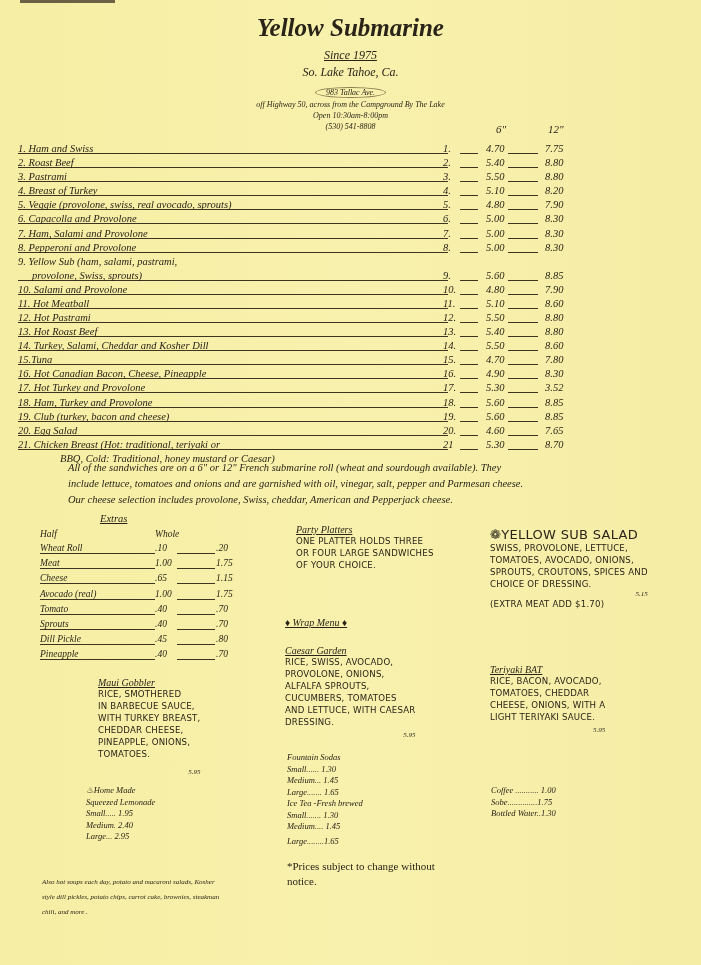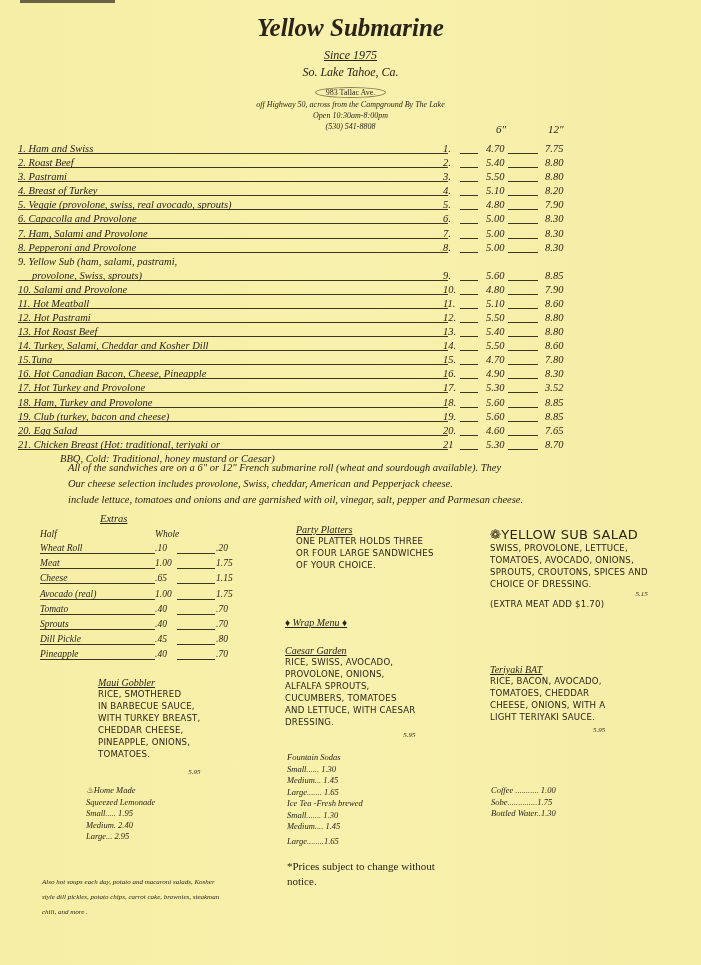--- a/index.html
+++ b/index.html
@@ -11,21 +11,21 @@
     position:relative;
   }
   .page { position:absolute; inset:0; background:linear-gradient(90deg,#f6eea4 0%,#f8f1ad 50%,#f5eda6 100%); }
   .topstrip { position:absolute; left:20px; top:0; width:95px; height:3px; background:#6b6245; }
 
   
   .header { position:absolute; left:0; width:701px; top:12px; text-align:center; }
   .title { font-family:"Liberation Serif", serif; font-style:italic; font-size:25px; margin:0; line-height:32px; }
   .since { font-family:"Liberation Serif", serif; font-style:italic; font-size:12px; text-decoration:underline; margin-top:4px; }
   .city { font-family:"Liberation Serif", serif; font-style:italic; font-size:12px; margin-top:2px; }
-  .addr { font-family:"Liberation Serif", serif; font-size:8px; margin-top:2px; display:inline-block; border:1px solid #8a7d4e; border-radius:50%; padding:0 10px; }
+  .addr { font-family:"Liberation Serif", serif; font-style:italic; font-size:8px; margin-top:2px; display:inline-block; border:1px solid #8a7d4e; border-radius:50%; padding:0 10px; }
   .small { font-family:"Liberation Serif", serif; font-style:italic; font-size:8px; line-height:11px; }
 
   
   .sizehdr { position:absolute; top:123px; font-family:"Liberation Serif", serif; font-style:italic; font-size:11px; }
 
   
   .sandwiches { position:absolute; left:18px; top:142px; width:560px; }
   .row { position:relative; height:14.1px; font-family:"Liberation Serif", serif; font-style:italic; font-size:10.5px; line-height:14px; }
   .row .name { position:absolute; left:0; top:0; white-space:nowrap; }
   .row .line { position:absolute; left:0; right:130px; top:11px; border-bottom:1px solid #3d3522; z-index:0; }
@@ -272,22 +272,22 @@
         <div class="num" style="top: 0px;">21</div>
         <div class="dash1" style="top: 11px;"></div>
         <div class="p6" style="top: 0px;">5.30</div>
         <div class="dash2" style="top: 11px;"></div>
         <div class="p12" style="top: 0px;">8.70</div>
       </div>
     </div>
 
   <div class="note">
     <div>All of the sandwiches are on a 6" or 12" French submarine roll (wheat and sourdough available).  They</div>
+    <div>include lettuce, tomatoes and onions and are garnished with oil, vinegar, salt, pepper and Parmesan cheese.</div>
     <div>Our cheese selection includes provolone, Swiss, cheddar, American and Pepperjack cheese.</div>
-    <div>include lettuce, tomatoes and onions and are garnished with oil, vinegar, salt, pepper and Parmesan cheese.</div>
   </div>
 
   <div class="extras">
     <div class="ttl">Extras</div>
     <div class="hdrs">
       <span style="left:0">Half</span>
       <span style="left:115px">Whole</span>
     </div>
     <div id="extras-rows">
         <div class="erow" style="top: 30px;">

